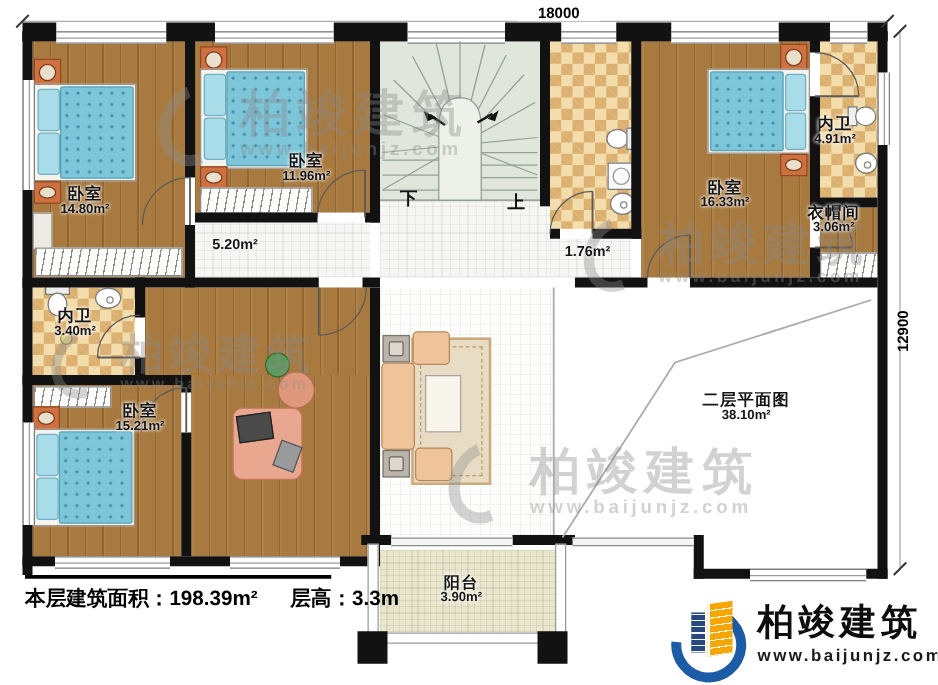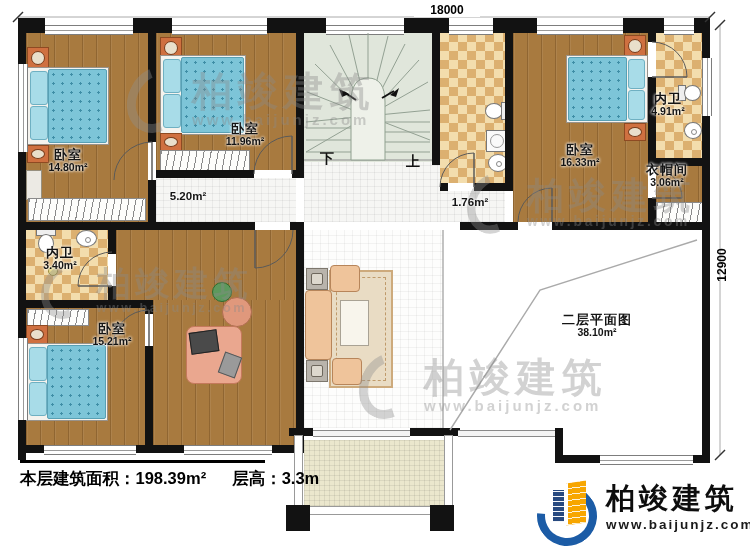--- a/index.html
+++ b/index.html
@@ -373,20 +373,24 @@
     <span class="rarea">3.40m²</span>
   </div>
   <div class="rlabel" style="left:72px;top:322px">
     <span class="rname">卧室</span>
     <span class="rarea">15.21m²</span>
   </div>
   <div class="rlabel" style="left:557px;top:313px">
     <span class="rname">二层平面图</span>
     <span class="rarea">38.10m²</span>
   </div>
+  <div class="rlabel" style="left:329px;top:459px">
+    <span class="rname">阳台</span>
+    <span class="rarea">3.90m²</span>
+  </div>
 
   <div class="dimh">18000</div>
   <div class="dimv">12900</div>
 
   <div class="tb">
     <div class="tb-row1">
     </div>
     <div class="tb-rule"></div>
     <div class="tb-stats">
       <span>本层建筑面积：198.39m²</span>

